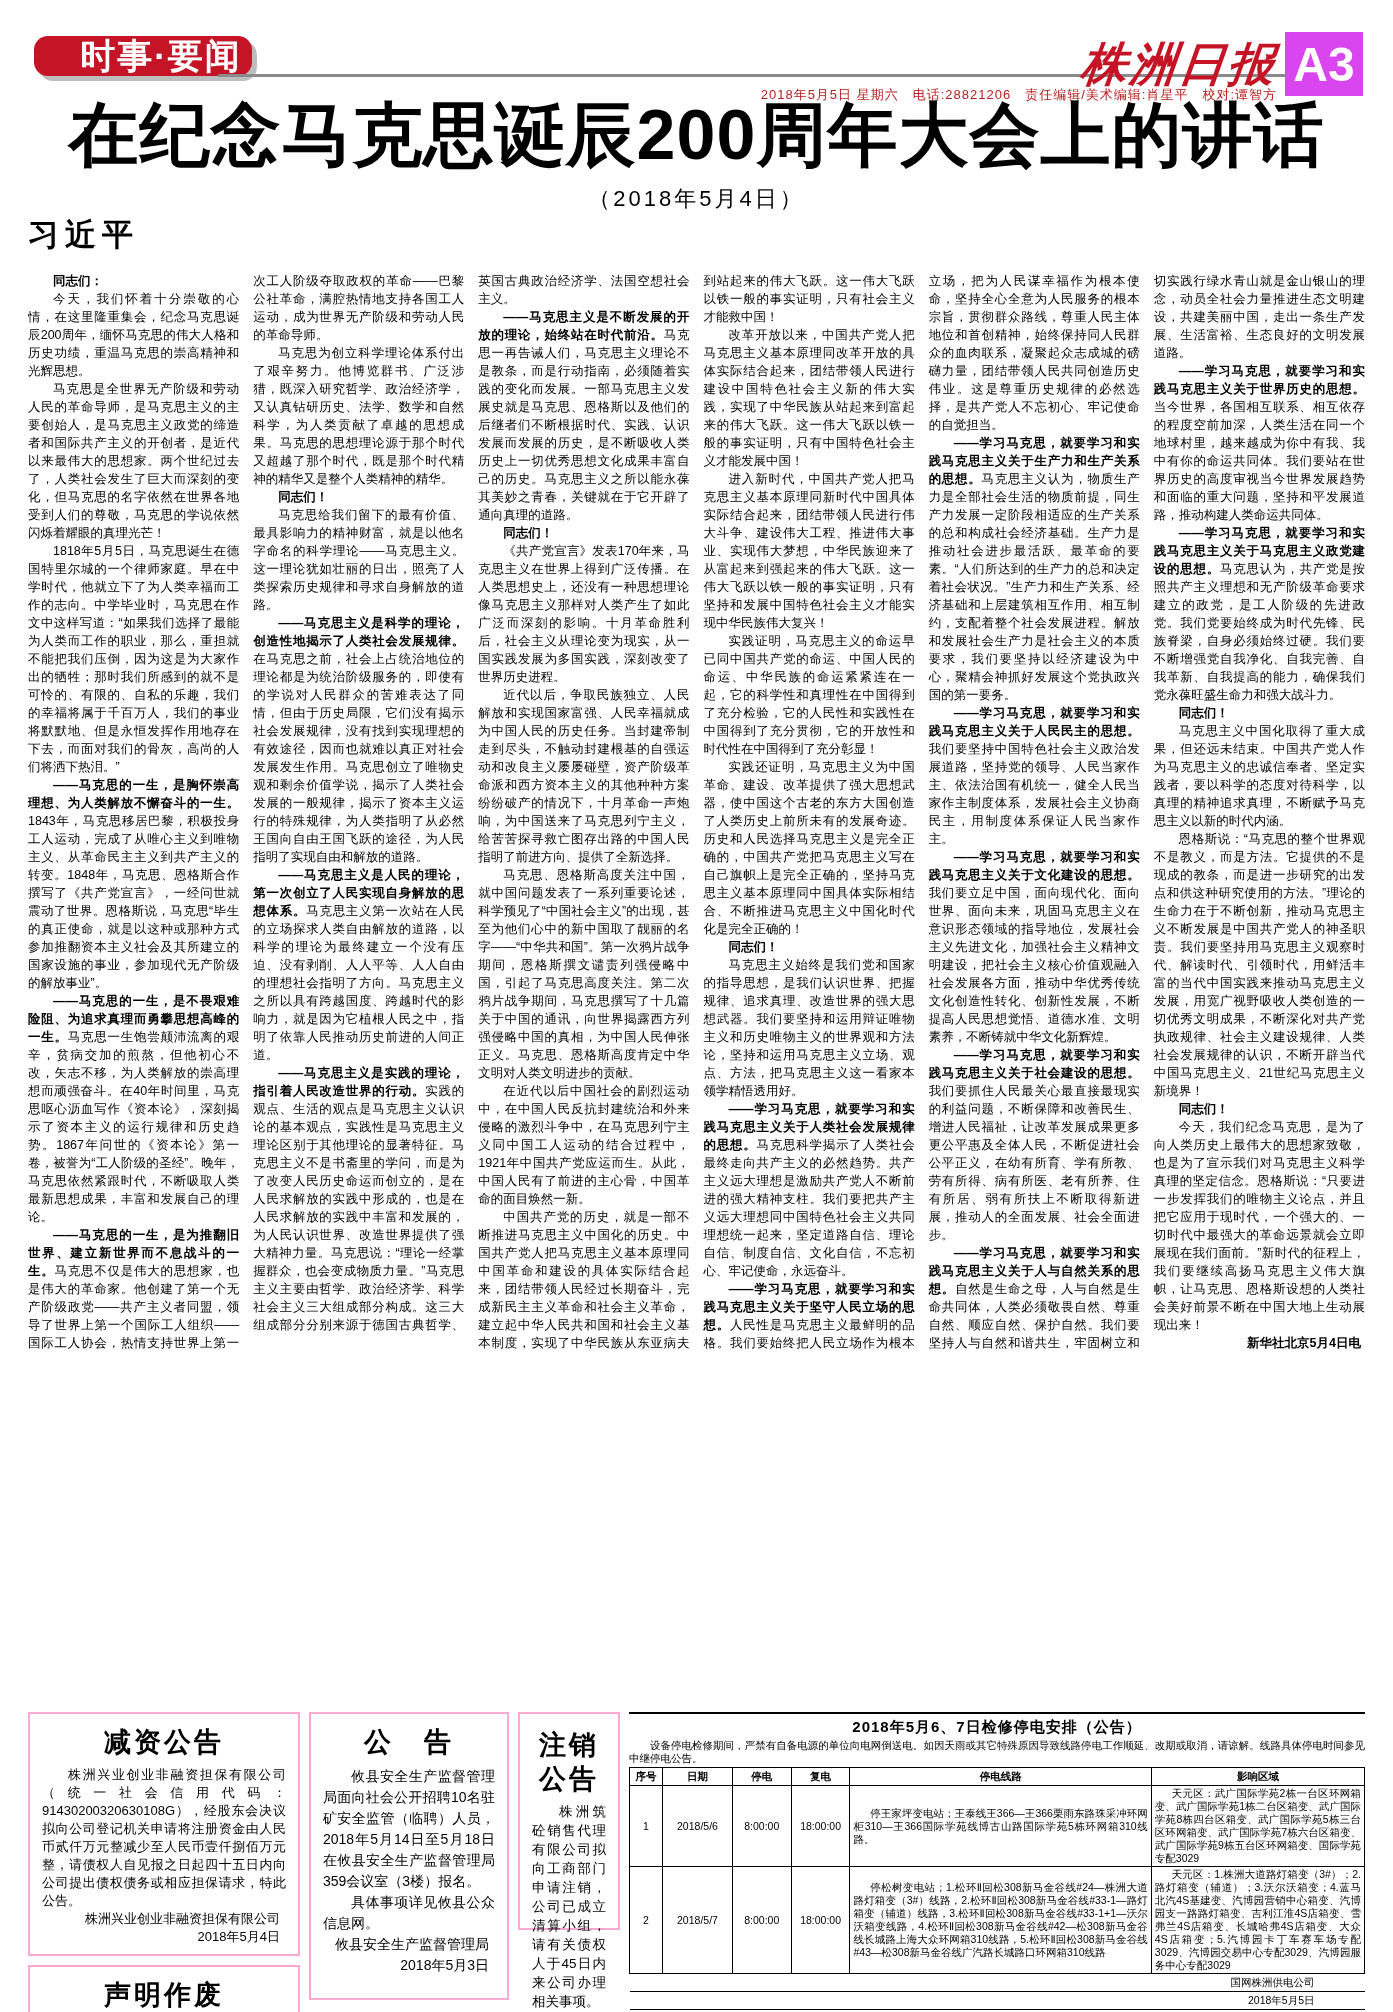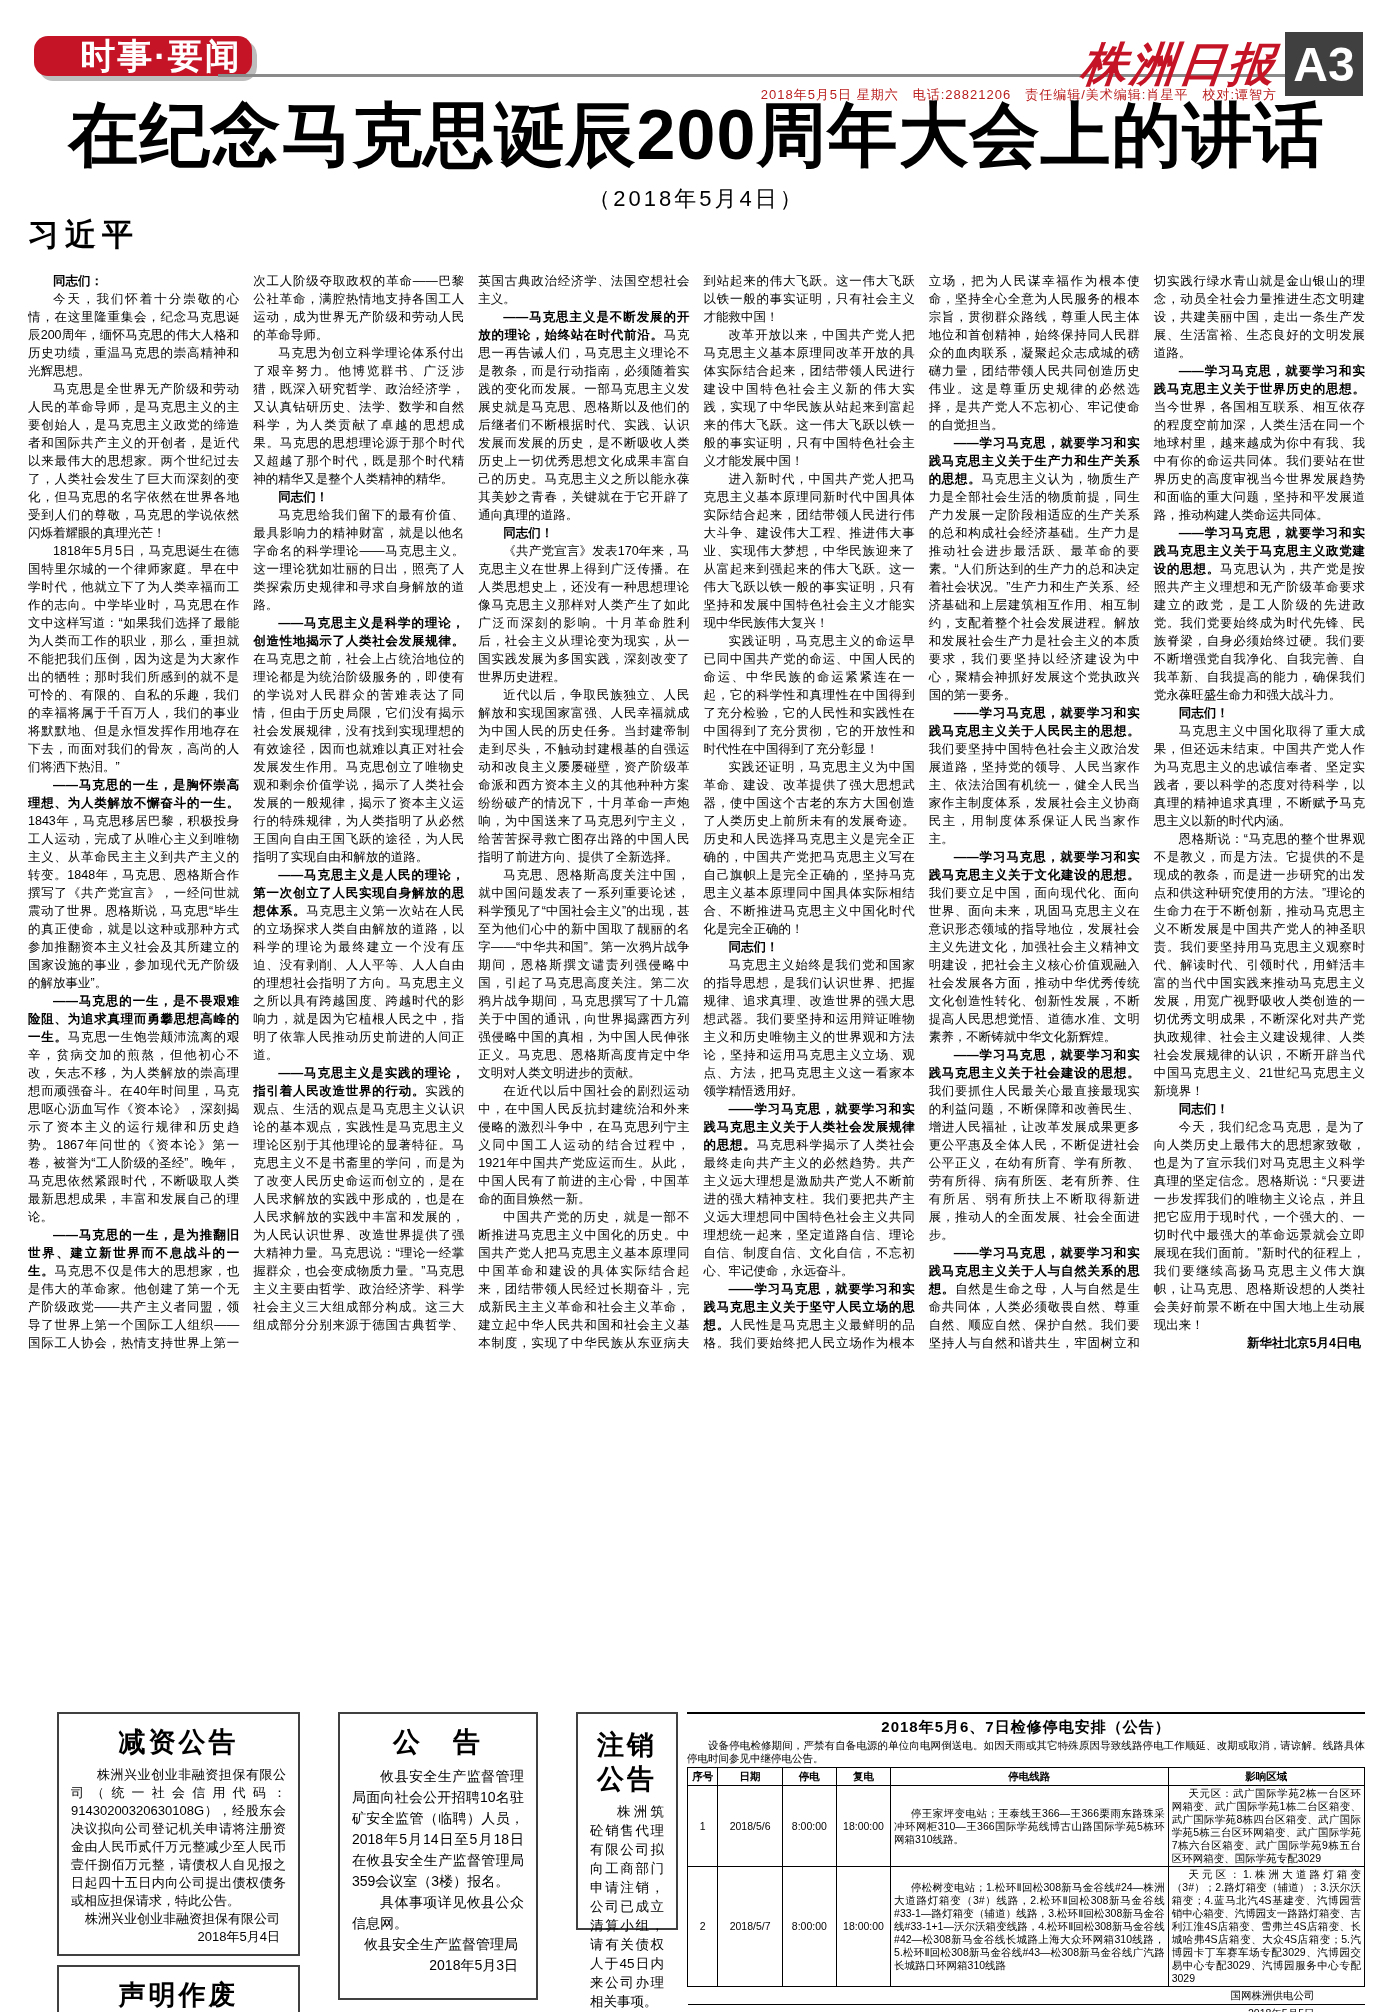--- a/index.html
+++ b/index.html
@@ -6,41 +6,41 @@
   .page{position:relative;width:1393px;height:2012px;background:#ffffff;margin:0 auto;
         font-family:"Liberation Sans",sans-serif;color:#000;overflow:hidden;}
 
   
   .section-label{position:absolute;left:34px;top:36px;width:182px;height:40px;background:#c41426;
         color:#fff;font-size:35px;font-weight:bold;display:flex;align-items:center;justify-content:center;
         border-radius:14px;box-shadow:5px 5px 0 #bdbdbd;letter-spacing:2px;padding-left:36px;}
   .header-rule{position:absolute;left:218px;top:74px;right:30px;height:3px;background:#8a8a8a;}
   .masthead{position:absolute;right:116px;top:34px;font-size:46px;color:#c41426;font-weight:bold;
         font-style:italic;letter-spacing:3px;transform:skewX(-6deg);}
-  .page-no{position:absolute;right:30px;top:32px;width:78px;height:64px;background:#404040;color:#fff;
+  .page-no{position:absolute;right:30px;top:32px;width:78px;height:64px;background:#d946ef;color:#fff;
         font-size:48px;font-weight:bold;display:flex;align-items:center;justify-content:center;}
   .dateline{position:absolute;right:116px;top:86px;font-size:13px;letter-spacing:1px;color:#b91c1c;}
 
   
   .headline{position:absolute;left:28px;top:92px;width:1337px;text-align:center;font-size:70px;
         font-weight:900;letter-spacing:1px;line-height:86px;white-space:nowrap;}
   .subtitle{position:absolute;left:28px;top:184px;width:1337px;text-align:center;font-size:22px;letter-spacing:3px;}
   .author{position:absolute;left:28px;top:214px;width:1337px;font-size:31px;font-weight:bold;letter-spacing:6px;}
 
   
   .article-body{position:absolute;left:28px;top:272px;width:1337px;height:1428px;
         column-count:6;column-gap:14px;column-fill:balance;
         font-size:12.5px;line-height:18px;text-align:justify;overflow:hidden;}
   .article-body p{margin:0;text-indent:2em;}
   .article-body p b{font-weight:bold;}
   .article-body p.credit{text-align:right;text-indent:0;font-weight:bold;padding-right:4px;}
 
   
   .bottom{position:absolute;left:28px;top:1712px;width:1337px;height:288px;display:flex;gap:9px;align-items:stretch;}
-  .notice-box{border:2px solid #404040;box-sizing:border-box;padding:8px 12px;margin-left:29px;}
+  .notice-box{border:2px solid #f9a8d4;box-sizing:border-box;padding:8px 12px;}
   .nb-title{text-align:center;font-size:27px;font-weight:bold;letter-spacing:3px;margin:2px 0 6px 0;}
   .nb-body{font-size:13px;line-height:18px;text-align:justify;text-indent:2em;}
   .nb-sign{font-size:13px;line-height:18px;text-align:right;padding-right:6px;}
   .col-left{width:272px;display:flex;flex-direction:column;gap:9px;}
   .box-jz{flex:1.4;}
   .box-sm{flex:1;}
   .box-gg{width:200px;}
   .box-zx{width:102px;height:218px;}
   .box-zx .nb-title{line-height:34px;margin-top:6px;}
   .box-zx .nb-body{font-size:13.5px;line-height:19px;}

